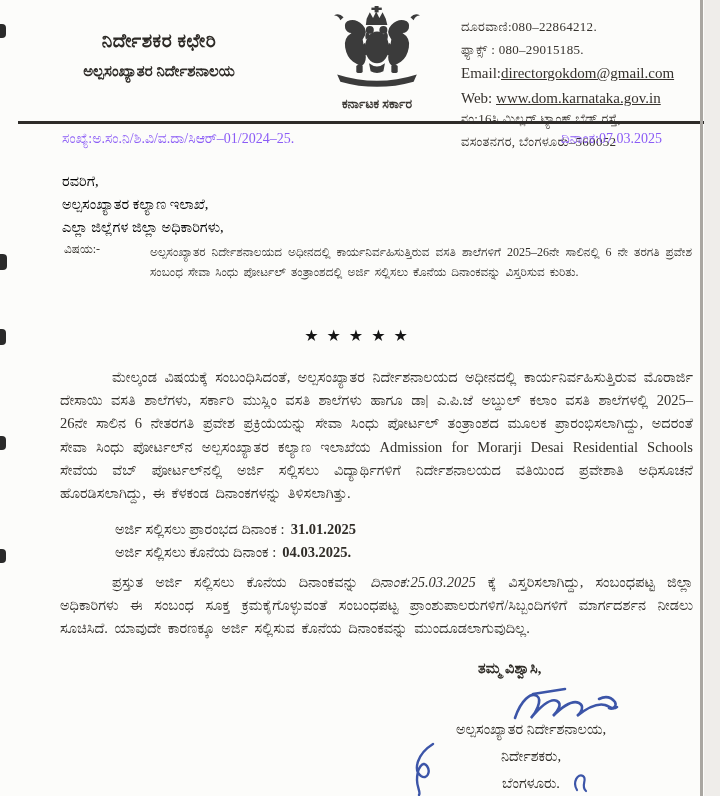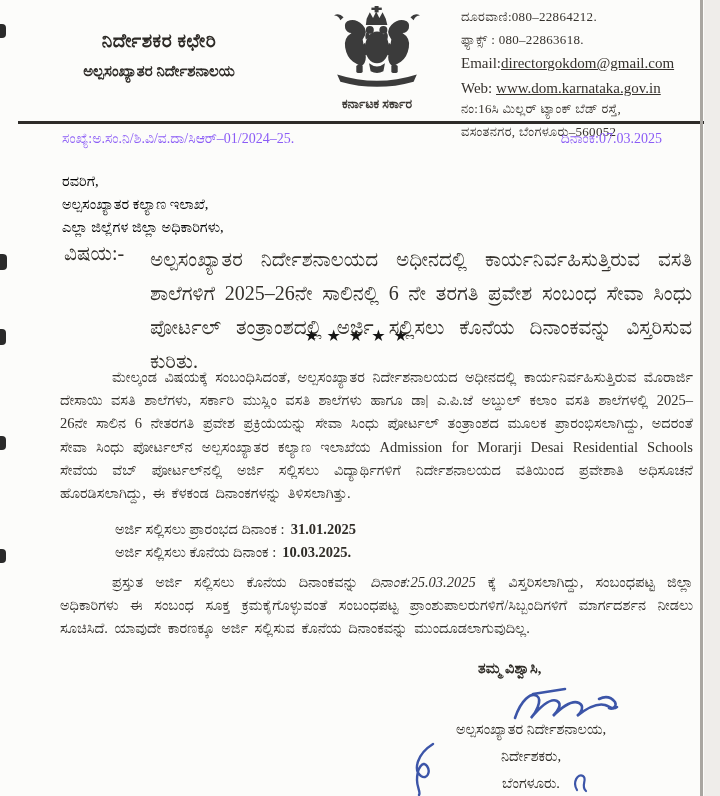--- a/index.html
+++ b/index.html
@@ -8,32 +8,32 @@
     background:#fcfcfa;overflow:hidden;
     font-family:"Liberation Serif","DejaVu Serif",serif;
     color:#33302b;
   }
   
   .hdr-left{position:absolute;left:28px;top:30px;width:262px;text-align:center;}
   .hdr-title{font-size:19px;font-weight:bold;letter-spacing:.5px;color:#2d2a26;}
   .hdr-sub{font-size:15px;font-weight:bold;margin-top:11px;color:#2d2a26;}
   .emblem-wrap{position:absolute;left:303px;top:6px;width:148px;text-align:center;}
   .emblem-caption{font-size:12.5px;font-weight:bold;margin-top:1px;color:#3a3733;}
-  .contact{position:absolute;left:461px;top:7px;width:242px;font-size:12.5px;line-height:1.5;color:#35312c;}
+  .contact{position:absolute;left:461px;top:17px;width:242px;font-size:12.5px;line-height:1.5;color:#35312c;}
   .contact .kn{font-size:13px;letter-spacing:.3px;margin-bottom:3px;}
   .contact .en{font-size:15px;margin-top:2px;}
   .ulink{text-decoration:underline;}
   
   .rule{position:absolute;left:18px;top:121px;width:689px;height:3px;background:#2e2c29;}
   
   .ref-row{position:absolute;left:62px;top:131px;width:600px;display:flex;justify-content:space-between;font-size:14px;color:#8b5cf6;}
   
   .addressee{position:absolute;left:62px;top:170px;font-size:14.5px;line-height:1.6;color:#000000;}
   
-  .subject{position:absolute;left:64px;top:242px;width:628px;display:flex;font-size:20px;}
+  .subject{position:absolute;left:64px;top:242px;width:628px;display:flex;font-size:12px;}
   .subject-label{flex:none;width:80px;}
   .subject-text{flex:1;padding-left:6px;text-align:justify;line-height:1.7;word-spacing:2px;}
   
   .stars{position:absolute;left:0;top:326px;width:720px;text-align:center;font-size:16px;letter-spacing:8px;color:#151515;}
   
   .para1{position:absolute;left:60px;top:366px;width:633px;font-size:14.5px;line-height:1.6;text-align:justify;text-indent:52px;word-spacing:3px;}
   .para2{position:absolute;left:60px;top:571px;width:633px;font-size:14.5px;line-height:1.6;text-align:justify;text-indent:52px;word-spacing:3px;}
   .b{font-weight:normal;}
   .bi{font-weight:normal;font-style:italic;margin-top:21px;}
   .dates{position:absolute;left:115px;top:518px;font-size:14.5px;line-height:1.6;color:#302d28;}
@@ -91,21 +91,21 @@
 
           <path d="M10 86 q50 16 100 0 l-4 9 q-46 13 -92 0 z"></path>
         </g>
       </svg>
     </span>
     <div class="emblem-caption">ಕರ್ನಾಟಕ ಸರ್ಕಾರ</div>
   </div>
 
   <div class="contact">
     <div class="kn">ದೂರವಾಣಿ:080–22864212.</div>
-    <div class="kn">ಫ್ಯಾಕ್ಸ್ : 080–22863618.</div>
+    <div class="kn">ಫ್ಯಾಕ್ಸ್ : 080–29015185.</div>
     <div class="en"><span>Email:</span><span class="ulink">directorgokdom@gmail.com</span></div>
     <div class="en"><span>Web: </span><span class="ulink">www.dom.karnataka.gov.in</span></div>
     <div class="kn">ನಂ:16ಸಿ ಮಿಲ್ಲರ್ ಟ್ಯಾಂಕ್ ಬೆಡ್ ರಸ್ತೆ,</div>
     <div class="kn">ವಸಂತನಗರ, ಬೆಂಗಳೂರು–560052</div>
   </div>
 
   <div class="rule"></div>
 
   <div class="ref-row">
     <span>ಸಂಖ್ಯೆ:ಅ.ಸಂ.ನಿ/ಶಿ.ವಿ/ವ.ದಾ/ಸಿಆರ್–01/2024–25.</span>
@@ -122,21 +122,21 @@
     <div class="subject-label">ವಿಷಯ:-</div>
     <div class="subject-text">ಅಲ್ಪಸಂಖ್ಯಾತರ ನಿರ್ದೇಶನಾಲಯದ ಅಧೀನದಲ್ಲಿ ಕಾರ್ಯನಿರ್ವಹಿಸುತ್ತಿರುವ ವಸತಿ ಶಾಲೆಗಳಿಗೆ 2025–26ನೇ ಸಾಲಿನಲ್ಲಿ 6 ನೇ ತರಗತಿ ಪ್ರವೇಶ ಸಂಬಂಧ ಸೇವಾ ಸಿಂಧು ಪೋರ್ಟಲ್ ತಂತ್ರಾಂಶದಲ್ಲಿ ಅರ್ಜಿ ಸಲ್ಲಿಸಲು ಕೊನೆಯ ದಿನಾಂಕವನ್ನು ವಿಸ್ತರಿಸುವ ಕುರಿತು.</div>
   </div>
 
   <div class="stars">★★★★★</div>
 
   <div class="para1"><span>ಮೇಲ್ಕಂಡ ವಿಷಯಕ್ಕೆ ಸಂಬಂಧಿಸಿದಂತೆ, ಅಲ್ಪಸಂಖ್ಯಾತರ ನಿರ್ದೇಶನಾಲಯದ ಅಧೀನದಲ್ಲಿ ಕಾರ್ಯನಿರ್ವಹಿಸುತ್ತಿರುವ ಮೊರಾರ್ಜಿ ದೇಸಾಯಿ ವಸತಿ ಶಾಲೆಗಳು, ಸರ್ಕಾರಿ ಮುಸ್ಲಿಂ ವಸತಿ ಶಾಲೆಗಳು ಹಾಗೂ ಡಾ| ಎ.ಪಿ.ಜೆ ಅಬ್ದುಲ್ ಕಲಾಂ ವಸತಿ ಶಾಲೆಗಳಲ್ಲಿ 2025–26ನೇ ಸಾಲಿನ 6 ನೇತರಗತಿ ಪ್ರವೇಶ ಪ್ರಕ್ರಿಯೆಯನ್ನು ಸೇವಾ ಸಿಂಧು ಪೋರ್ಟಲ್ ತಂತ್ರಾಂಶದ ಮೂಲಕ ಪ್ರಾರಂಭಿಸಲಾಗಿದ್ದು, ಅದರಂತೆ ಸೇವಾ ಸಿಂಧು ಪೋರ್ಟಲ್‌ನ </span><span class="b">ಅಲ್ಪಸಂಖ್ಯಾತರ ಕಲ್ಯಾಣ ಇಲಾಖೆಯ </span><span class="b">Admission for Morarji Desai Residential Schools</span><span> ಸೇವೆಯ ವೆಬ್ ಪೋರ್ಟಲ್‌ನಲ್ಲಿ ಅರ್ಜಿ ಸಲ್ಲಿಸಲು ವಿದ್ಯಾರ್ಥಿಗಳಿಗೆ ನಿರ್ದೇಶನಾಲಯದ ವತಿಯಿಂದ ಪ್ರವೇಶಾತಿ ಅಧಿಸೂಚನೆ ಹೊರಡಿಸಲಾಗಿದ್ದು, ಈ ಕೆಳಕಂಡ ದಿನಾಂಕಗಳನ್ನು ತಿಳಿಸಲಾಗಿತ್ತು.</span></div>
 
   <div class="dates">
     <div><span>ಅರ್ಜಿ ಸಲ್ಲಿಸಲು ಪ್ರಾರಂಭದ ದಿನಾಂಕ :</span><span class="val">31.01.2025</span></div>
-    <div><span>ಅರ್ಜಿ ಸಲ್ಲಿಸಲು ಕೊನೆಯ  ದಿನಾಂಕ :</span><span class="val">10.03.2025.</span></div>
+    <div><span>ಅರ್ಜಿ ಸಲ್ಲಿಸಲು ಕೊನೆಯ  ದಿನಾಂಕ :</span><span class="val">04.03.2025.</span></div>
   </div>
 
   <div class="para2"><span>ಪ್ರಸ್ತುತ ಅರ್ಜಿ ಸಲ್ಲಿಸಲು ಕೊನೆಯ ದಿನಾಂಕವನ್ನು </span><span class="bi">ದಿನಾಂಕ:25.03.2025</span><span> ಕ್ಕೆ ವಿಸ್ತರಿಸಲಾಗಿದ್ದು, ಸಂಬಂಧಪಟ್ಟ ಜಿಲ್ಲಾ ಅಧಿಕಾರಿಗಳು ಈ ಸಂಬಂಧ ಸೂಕ್ತ ಕ್ರಮಕೈಗೊಳ್ಳುವಂತೆ ಸಂಬಂಧಪಟ್ಟ ಪ್ರಾಂಶುಪಾಲರುಗಳಿಗೆ/ಸಿಬ್ಬಂದಿಗಳಿಗೆ ಮಾರ್ಗದರ್ಶನ ನೀಡಲು ಸೂಚಿಸಿದೆ. ಯಾವುದೇ ಕಾರಣಕ್ಕೂ ಅರ್ಜಿ ಸಲ್ಲಿಸುವ ಕೊನೆಯ ದಿನಾಂಕವನ್ನು ಮುಂದೂಡಲಾಗುವುದಿಲ್ಲ.</span></div>
 
   <div class="closing">ತಮ್ಮ ವಿಶ್ವಾಸಿ,</div>
 
   <div class="sig-scribble">
     <svg width="118" height="44" viewBox="0 0 118 44" aria-hidden="true">
       <g stroke="#3c55a8" stroke-width="2.6" fill="none" stroke-linecap="round">
         <path d="M12 34 C18 16 28 8 34 12 C40 16 32 30 28 34 C38 22 48 14 54 17 C60 20 54 28 50 32 C60 22 70 16 76 19 C82 22 78 29 74 32 C84 24 94 19 102 21 C108 23 110 26 114 23"></path>

